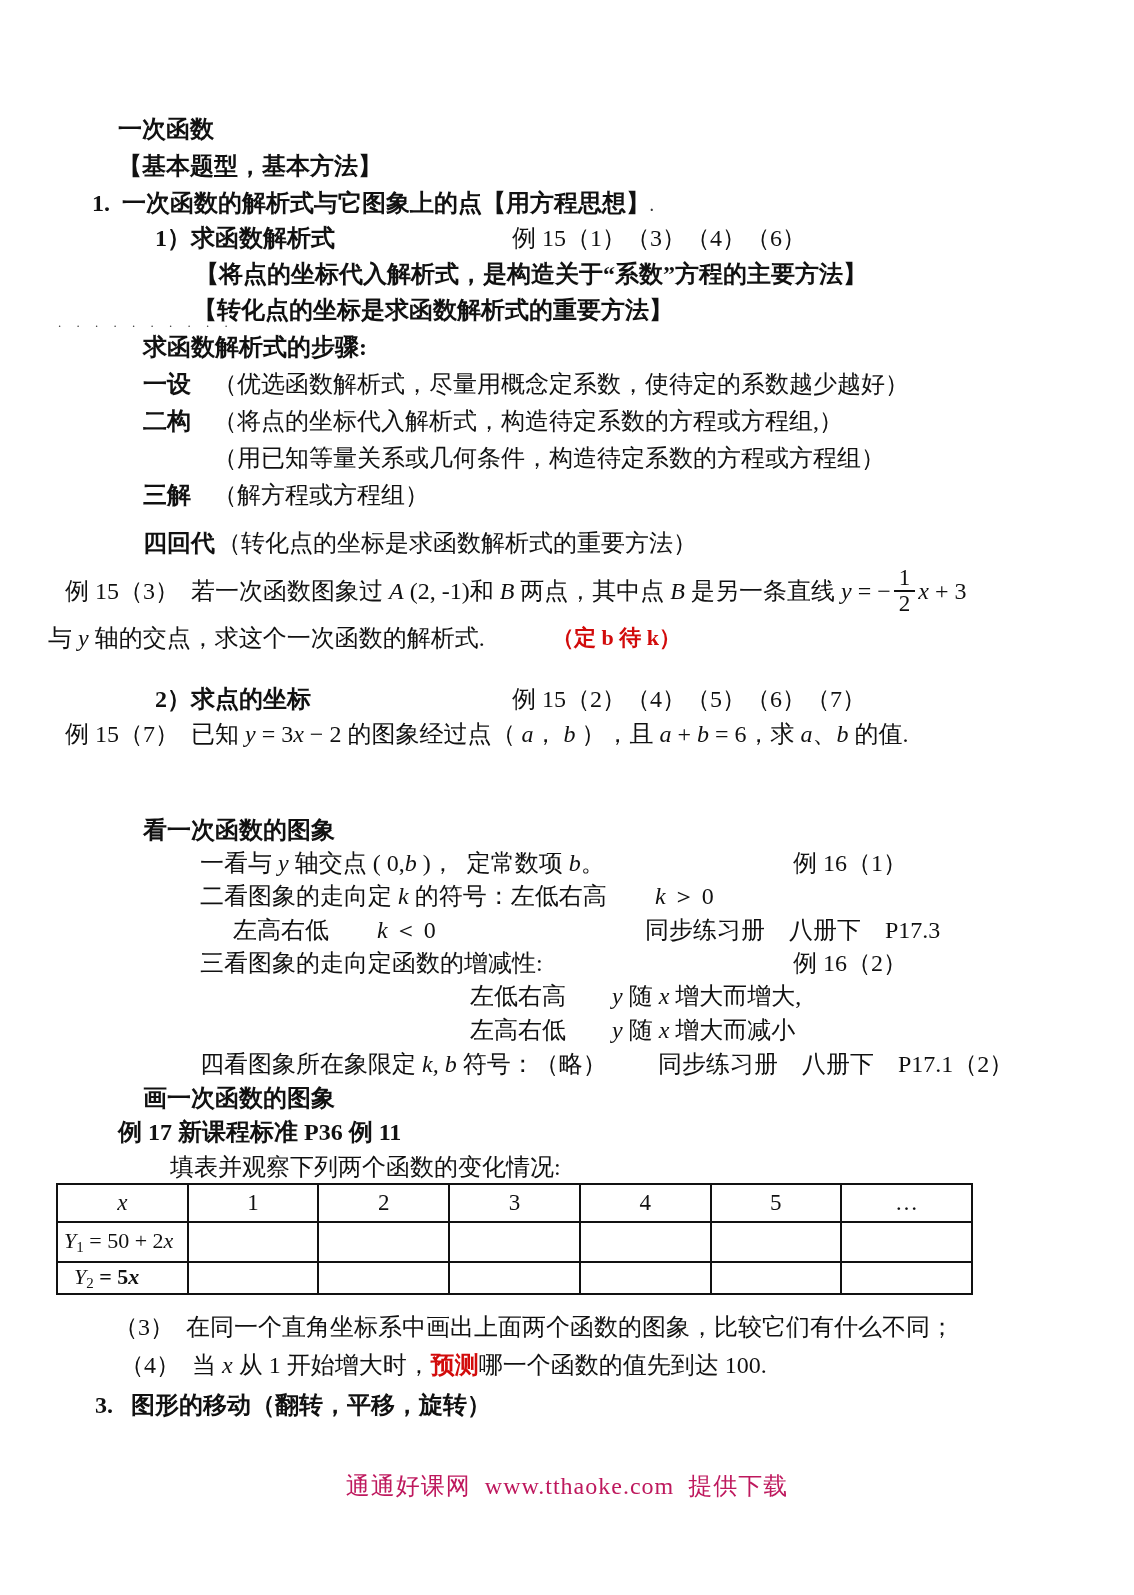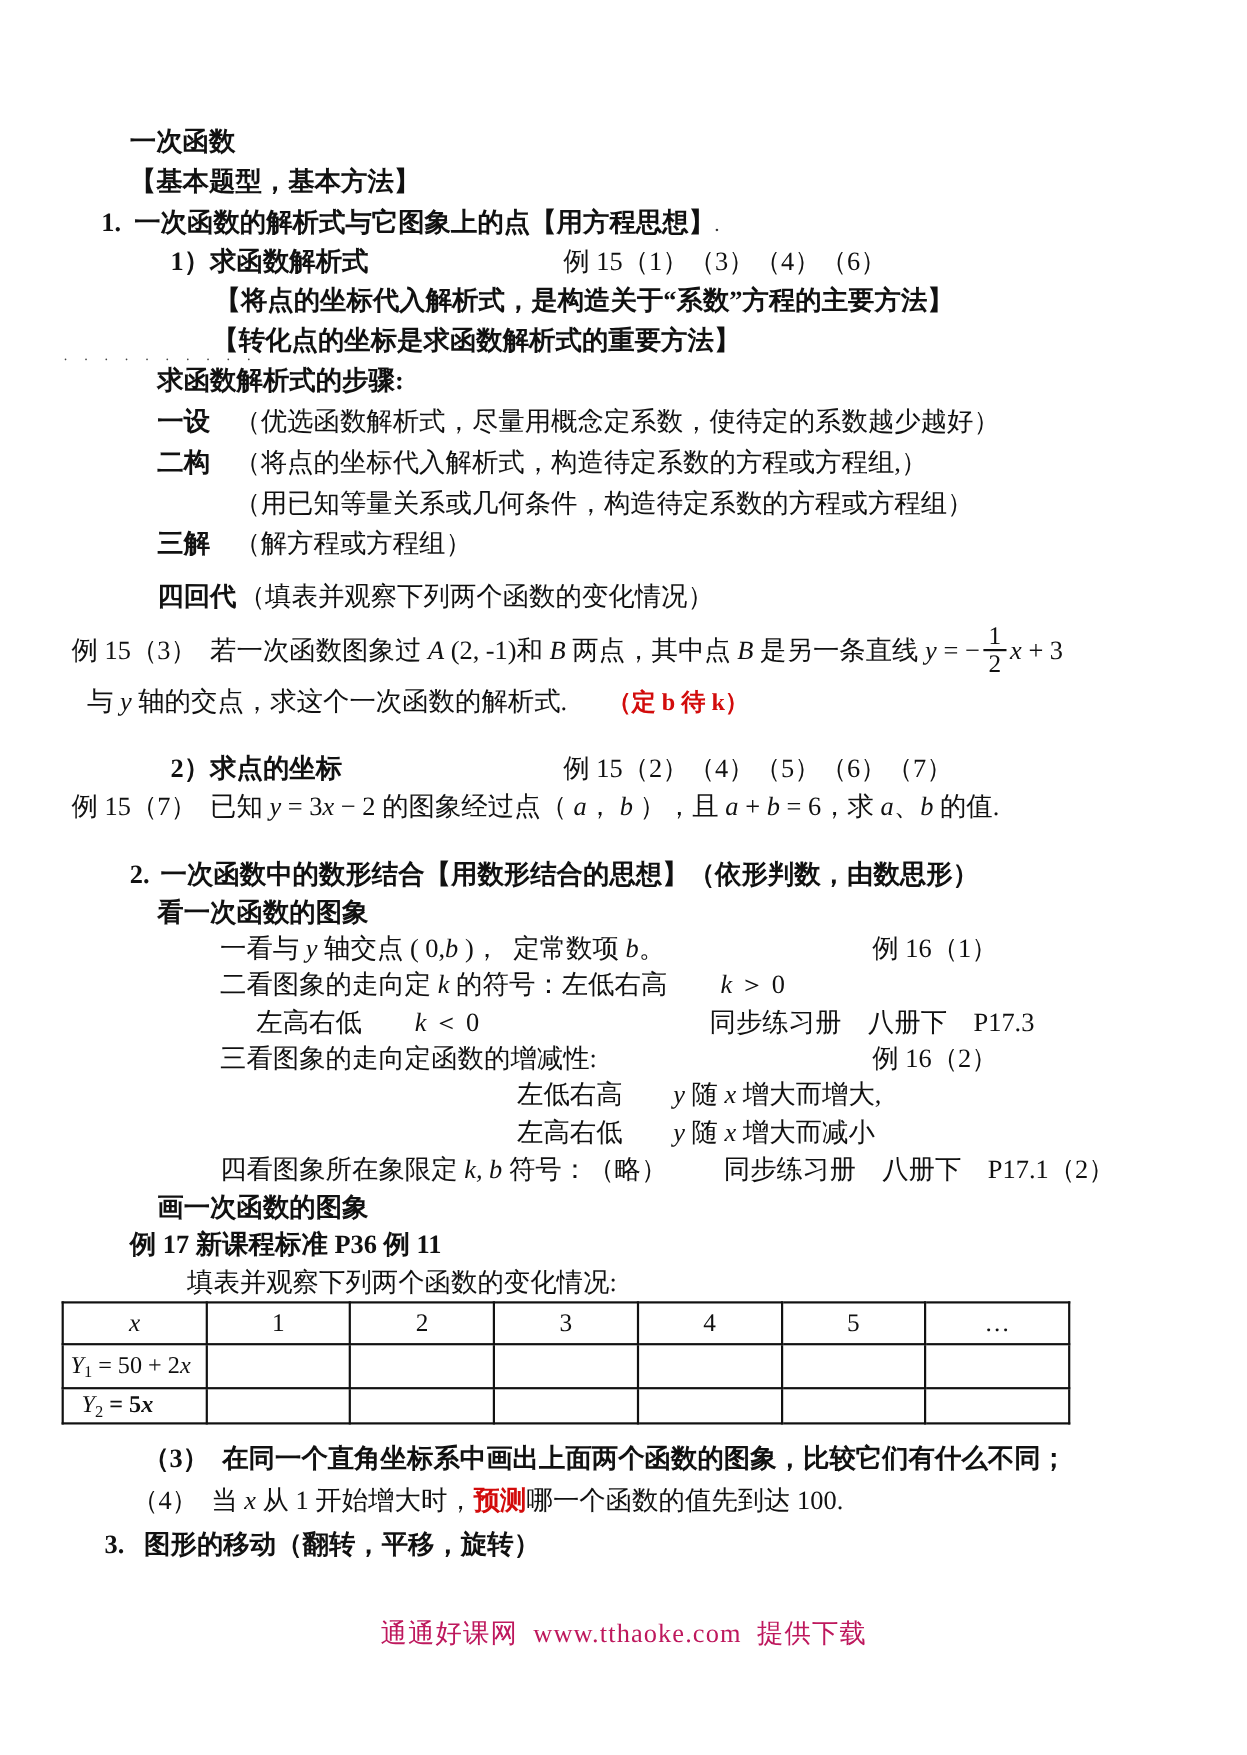--- a/index.html
+++ b/index.html
@@ -77,38 +77,37 @@
     <span class="at b" style="left:143px;">二构</span>
     <span class="at" style="left:213px;">（将点的坐标代入解析式，构造待定系数的方程或方程组,）</span>
   </div>
   <div class="line" style="top:442px; left:213px;"><span>（用已知等量关系或几何条件，构造待定系数的方程或方程组）</span></div>
   <div class="line wide" style="top:479px;">
     <span class="at b" style="left:143px;">三解</span>
     <span class="at" style="left:213px;">（解方程或方程组）</span>
   </div>
   <div class="line wide" style="top:527px;">
     <span class="at b" style="left:143px;">四回代</span>
-    <span class="at" style="left:217px;">（填表并观察下列两个函数的变化情况）</span>
+    <span class="at" style="left:217px;">（转化点的坐标是求函数解析式的重要方法）</span>
   </div>
 
   <div class="line" style="top:568px; left:65px;"><span>例 15（3）  若一次函数图象过 </span><span class="mi">A</span><span> (2, -1)和 </span><span class="mi">B</span><span> 两点，其中点 </span><span class="mi">B</span><span> 是另一条直线 </span><span class="mi">y</span><span> = −</span><span class="frac"><span class="fn">1</span><span class="fd">2</span></span><span class="mi">x</span><span> + 3</span></div>
 
   <div class="line wide" style="top:622px;">
-    <span class="at" style="left:79px;"><span>与 </span><span class="mi">y</span><span> 轴的交点，求这个一次函数的解析式.</span></span>
+    <span class="at" style="left:48px;"><span>与 </span><span class="mi">y</span><span> 轴的交点，求这个一次函数的解析式.</span></span>
     <span class="at red-big" style="left:552px;">（定 b 待 k）</span>
   </div>
 
   <div class="line wide" style="top:683px;">
     <span class="at b" style="left:155px;">2）求点的坐标</span>
     <span class="at" style="left:512px;">例 15（2）（4）（5）（6）（7）</span>
   </div>
 
   <div class="line" style="top:718px; left:65px;"><span>例 15（7）  已知 </span><span class="mi">y</span><span> = 3</span><span class="mi">x</span><span> − 2</span><span> 的图象经过点（ </span><span class="mi">a</span><span>， </span><span class="mi">b</span><span> ），且 </span><span class="mi">a</span><span> + </span><span class="mi">b</span><span> = 6</span><span>，求 </span><span class="mi">a</span><span>、</span><span class="mi">b</span><span> 的值.</span></div>
 
-  <div class="line b" style="top:780px; left:118px;"><span style="margin-right:10px;">2.</span><span>一次函数中的数形结合【用数形结合的思想】（依形判数，由数思形）</span></div>
   <div class="line b" style="top:814px; left:143px;"><span>看一次函数的图象</span></div>
 
   <div class="line wide" style="top:847px;">
     <span class="at" style="left:200px;"><span>一看与 </span><span class="mi">y</span><span> 轴交点 ( 0,</span><span class="mi">b</span><span> )，  定常数项 </span><span class="mi">b</span><span>。</span></span>
     <span class="at" style="left:793px;">例 16（1）</span>
   </div>
 
   <div class="line wide" style="top:880px;">
     <span class="at" style="left:200px;"><span>二看图象的走向定 </span><span class="mi">k</span><span> 的符号：左低右高</span></span>
     <span class="at" style="left:655px;"><span class="mi">k</span><span> ＞ 0</span></span>
@@ -169,20 +168,20 @@
       <td></td>
       <td></td>
       <td></td>
       <td></td>
       <td></td>
       <td></td>
     </tr>
   </tbody>
     </table>
 
-  <div class="line" style="top:1311px; left:130px;font-weight:bold;"><span>（3）  在同一个直角坐标系中画出上面两个函数的图象，比较它们有什么不同；</span></div>
+  <div class="line" style="top:1311px; left:114px;"><span>（3）  在同一个直角坐标系中画出上面两个函数的图象，比较它们有什么不同；</span></div>
   <div class="line" style="top:1349px; left:120px;"><span>（4）  当 </span><span class="mi">x</span><span> 从 1 开始增大时，</span><span class="red">预测</span><span>哪一个函数的值先到达 100.</span></div>
 
   <div class="line b" style="top:1389px; left:95px;"><span style="margin-right:12px;">3.</span><span> 图形的移动（翻转，平移，旋转）</span></div>
 
   <div class="line footer" style="top:1470px;"><span>通通好课网  www.tthaoke.com  提供下载</span></div>
 
 </div>
 
 </body></html>

